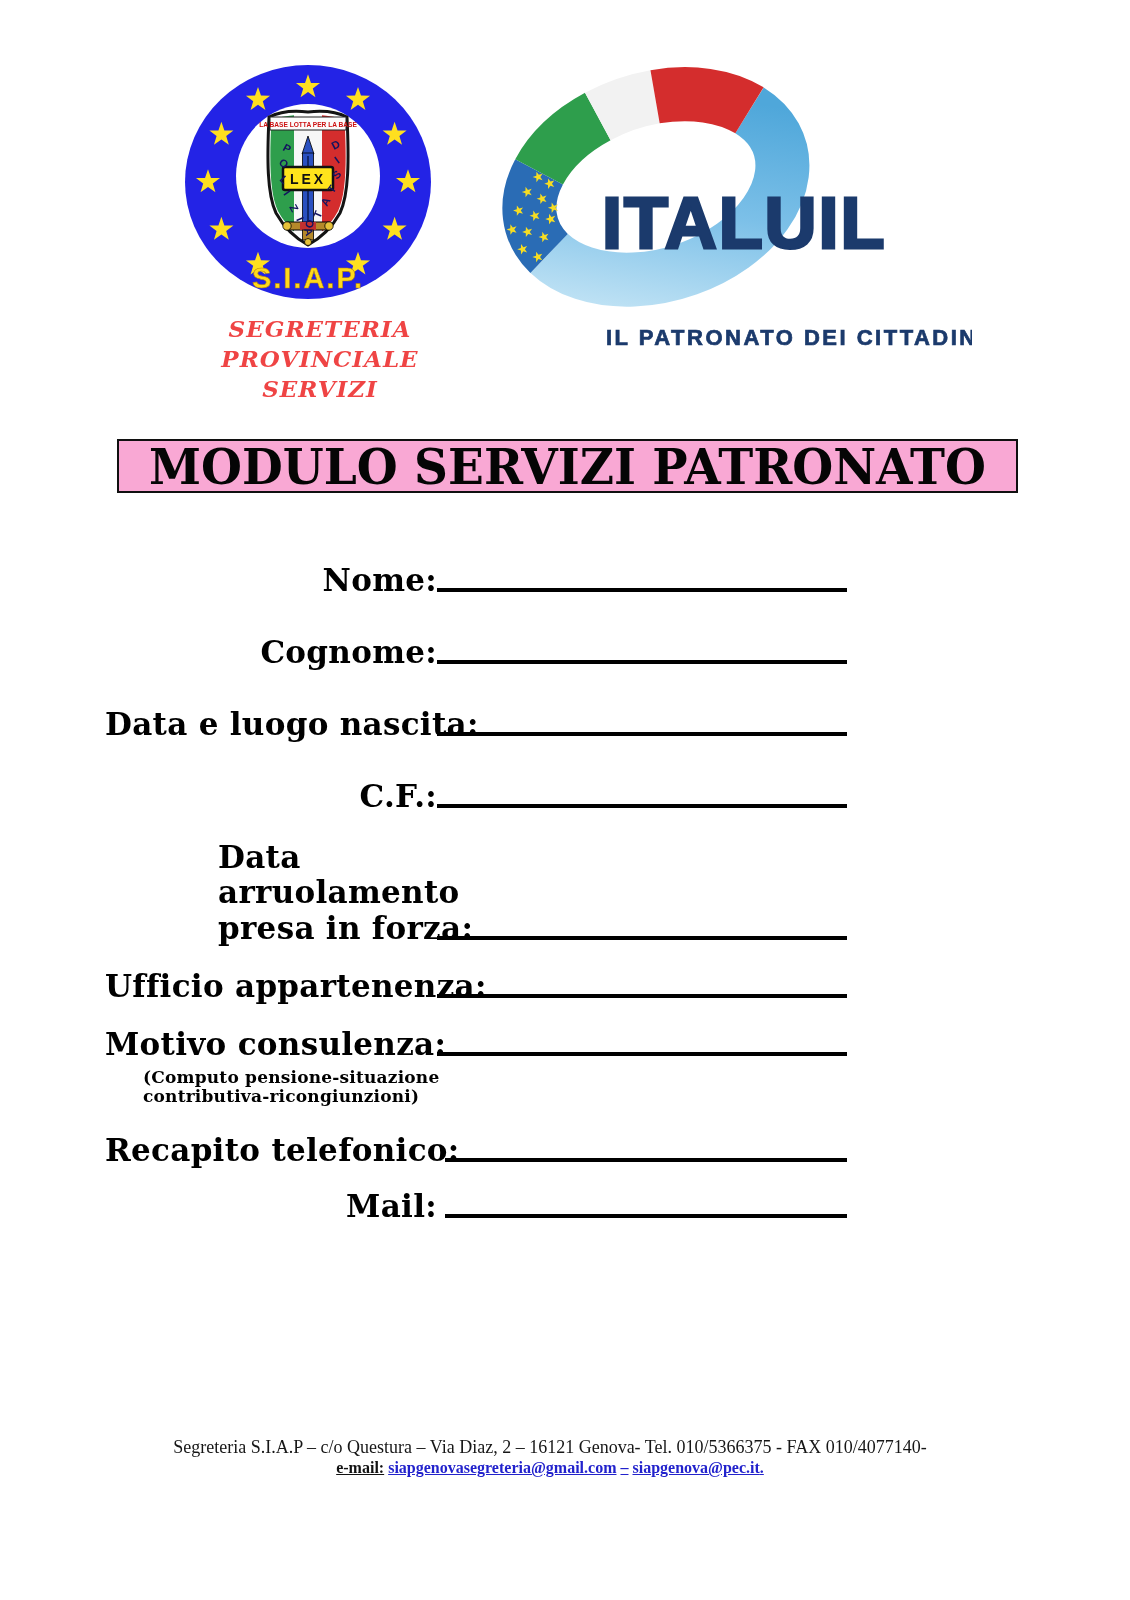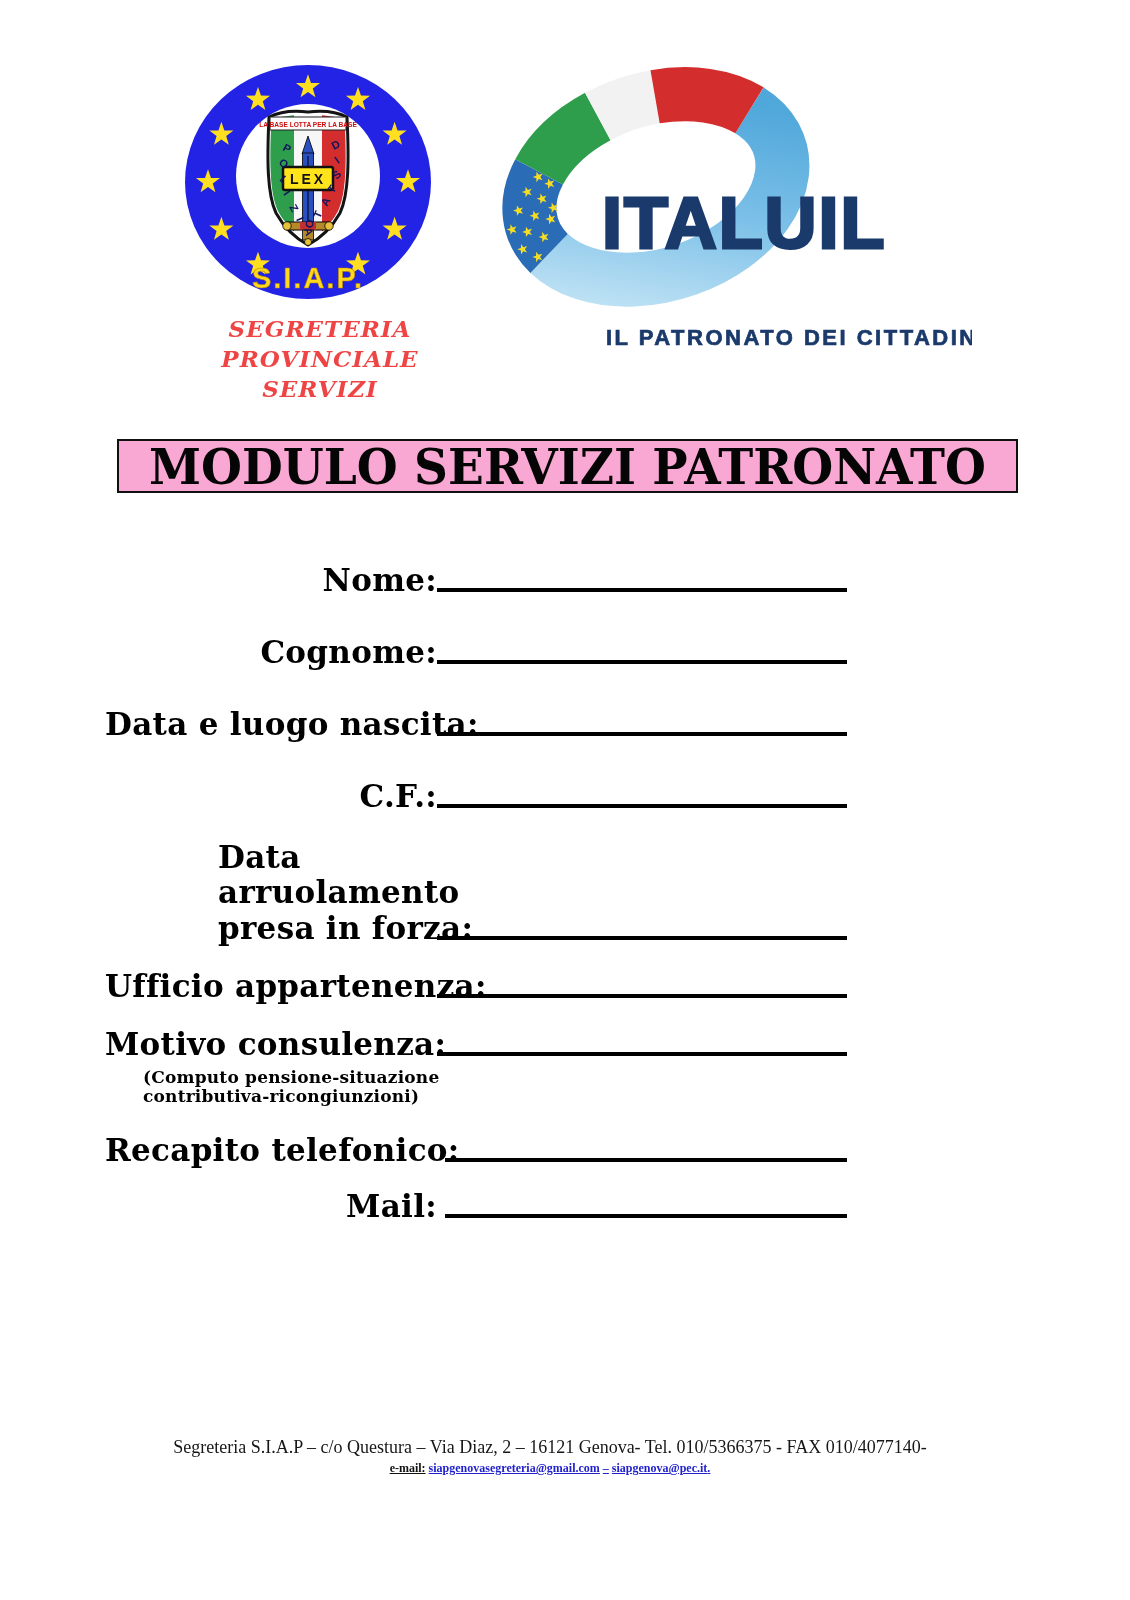--- a/index.html
+++ b/index.html
@@ -44,21 +44,21 @@
   .tight .flabel { text-align:left; padding-left:113px; }
   .h42 { height:42px; } .h40 { height:40px;gap:8px; } .h36 { height:36px; }
   .mt26 { margin-top:26px; } .mt28 { margin-top:16px; } .mt22 { margin-top:22px; } .mt6 { margin-top:6px; }
   .noterow { display:flex; height:19px; }
   .fnote { padding-left:38px; font-weight:bold; font-size:17px; letter-spacing:0.2px; color:#000; white-space:nowrap; }
 
   
   .footer { position:absolute; left:0; top:1436px; width:1100px; text-align:center;
             font-family:"Liberation Serif", serif; color:#161616; }
   .footer-line1 { font-size:18px; line-height:22px; }
-  .footer-line2 { font-size:12px; line-height:20px; font-weight:bold; }
+  .footer-line2 { font-size:16px; line-height:20px; font-weight:bold; }
   .email-prefix { color:#111; text-decoration:underline; }
   .email-link, .email-sep, .email-period { color:#2222cc; text-decoration:underline; }
   a.email-link { cursor:pointer; }
 </style>
 </head>
 <body>
 
 <div class="page">
 
   <svg class="siap-logo" viewBox="0 0 250 242">

